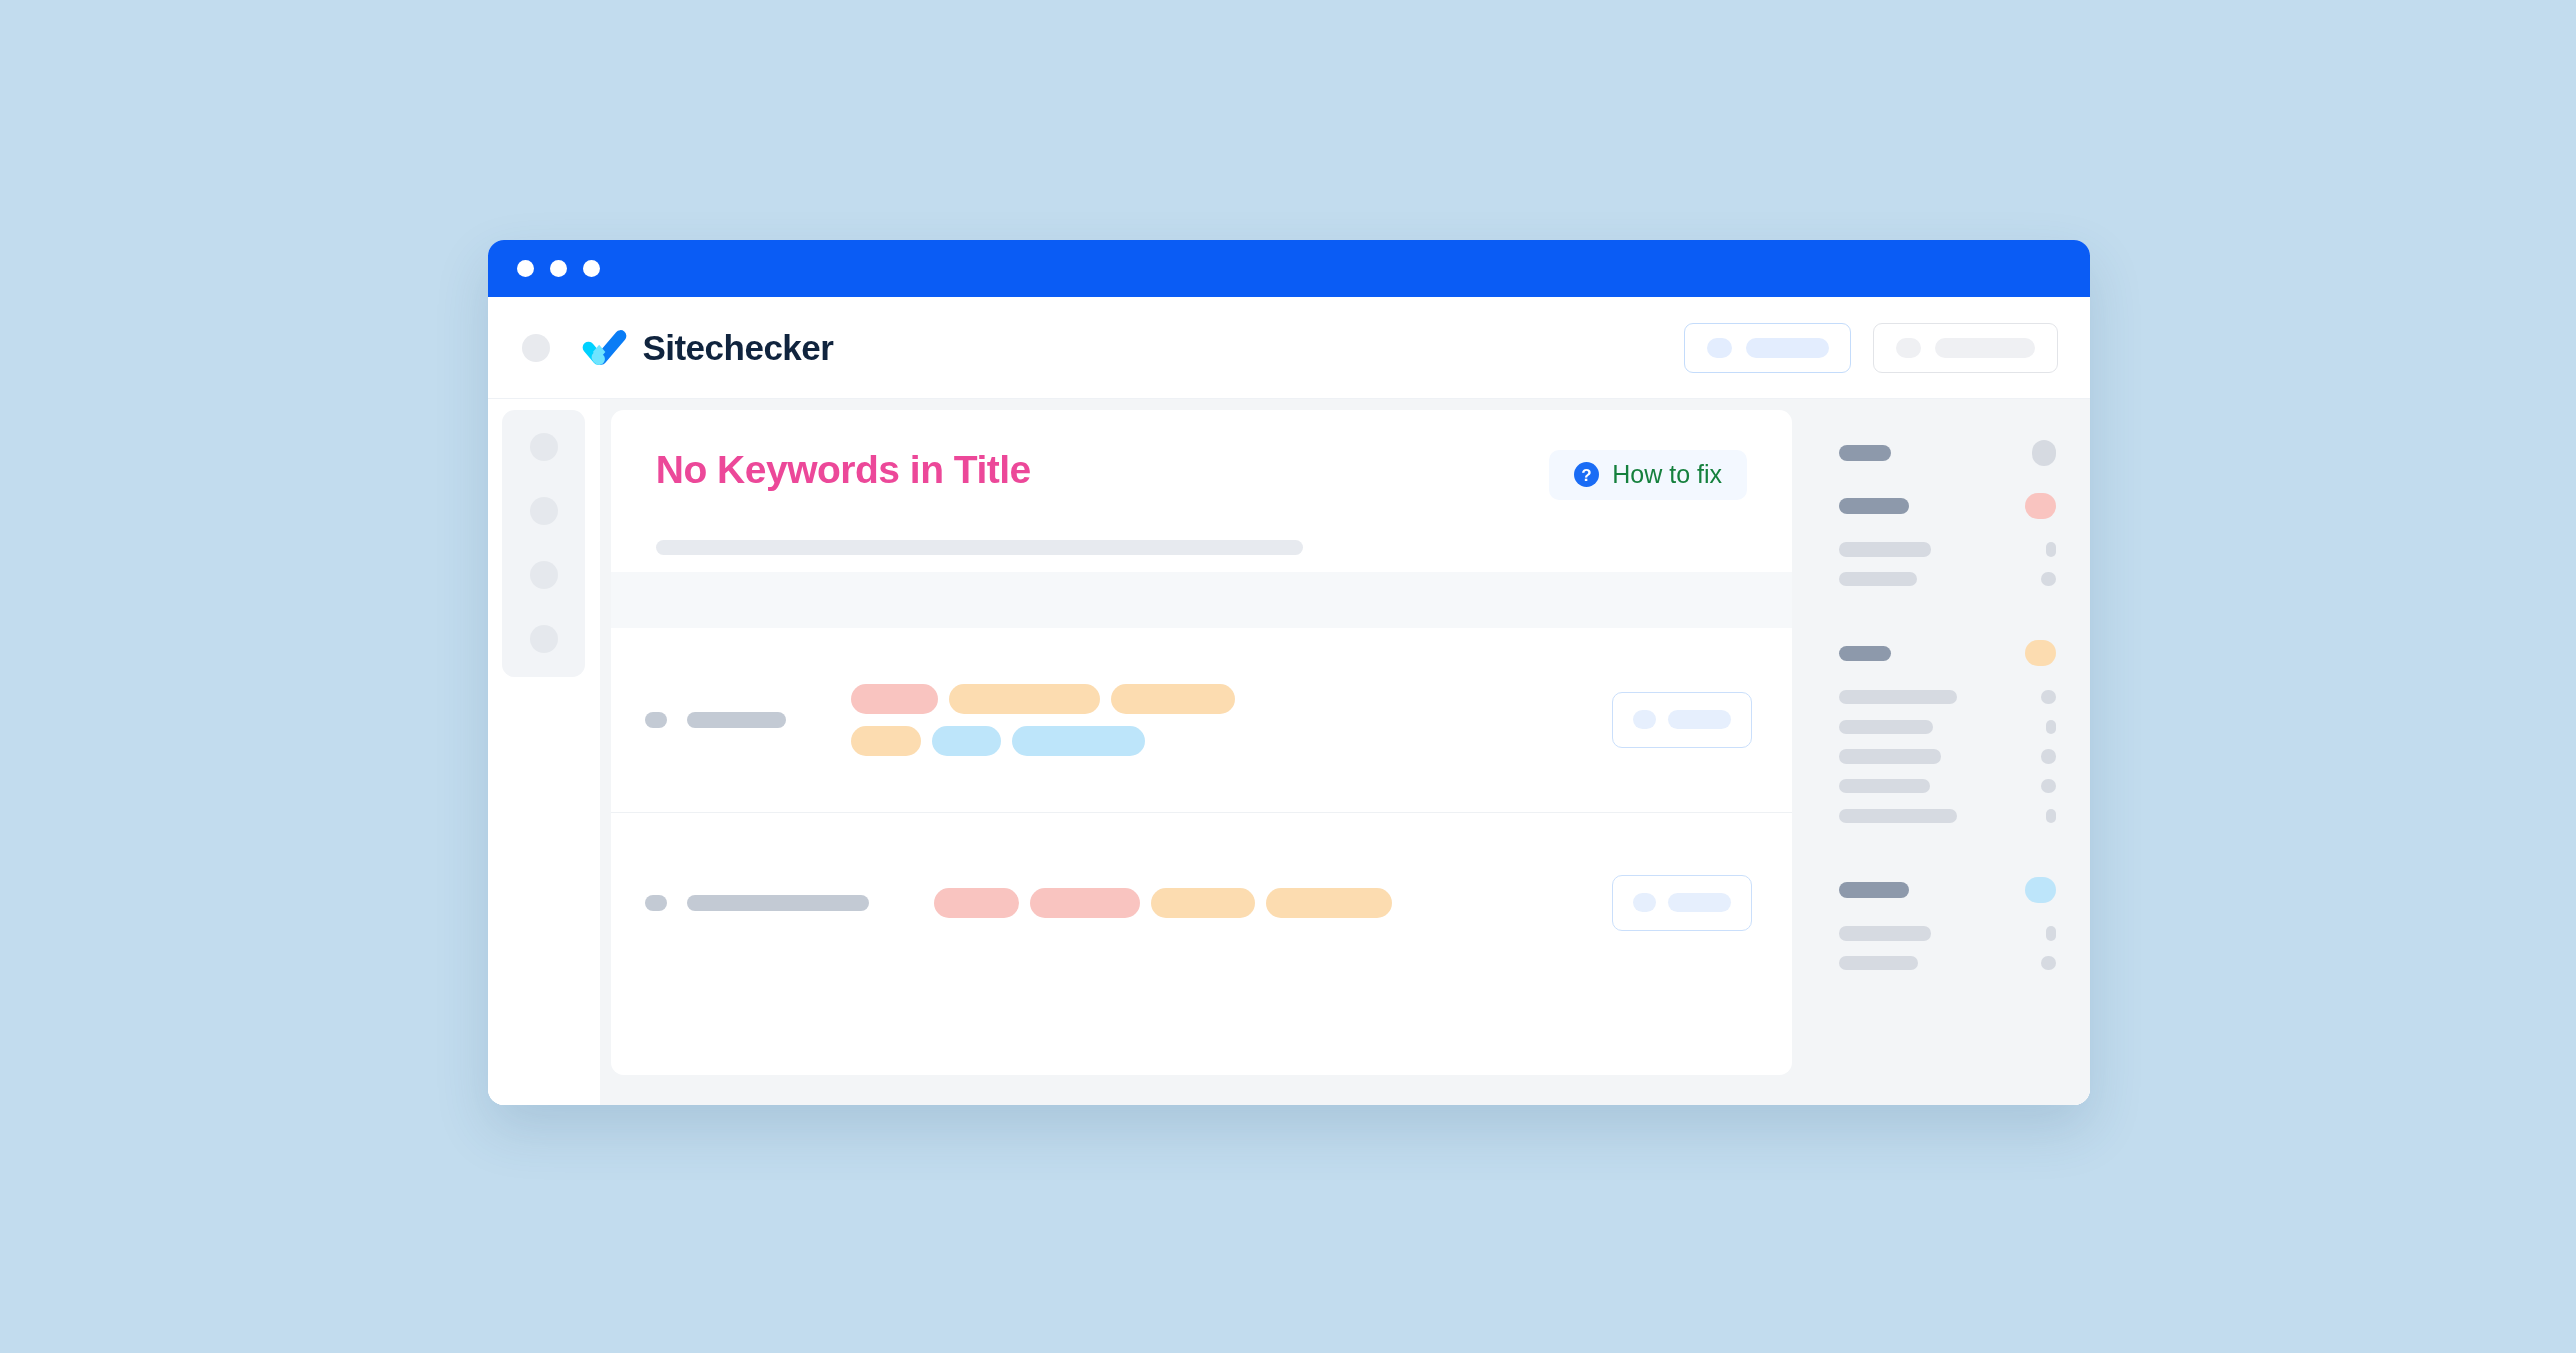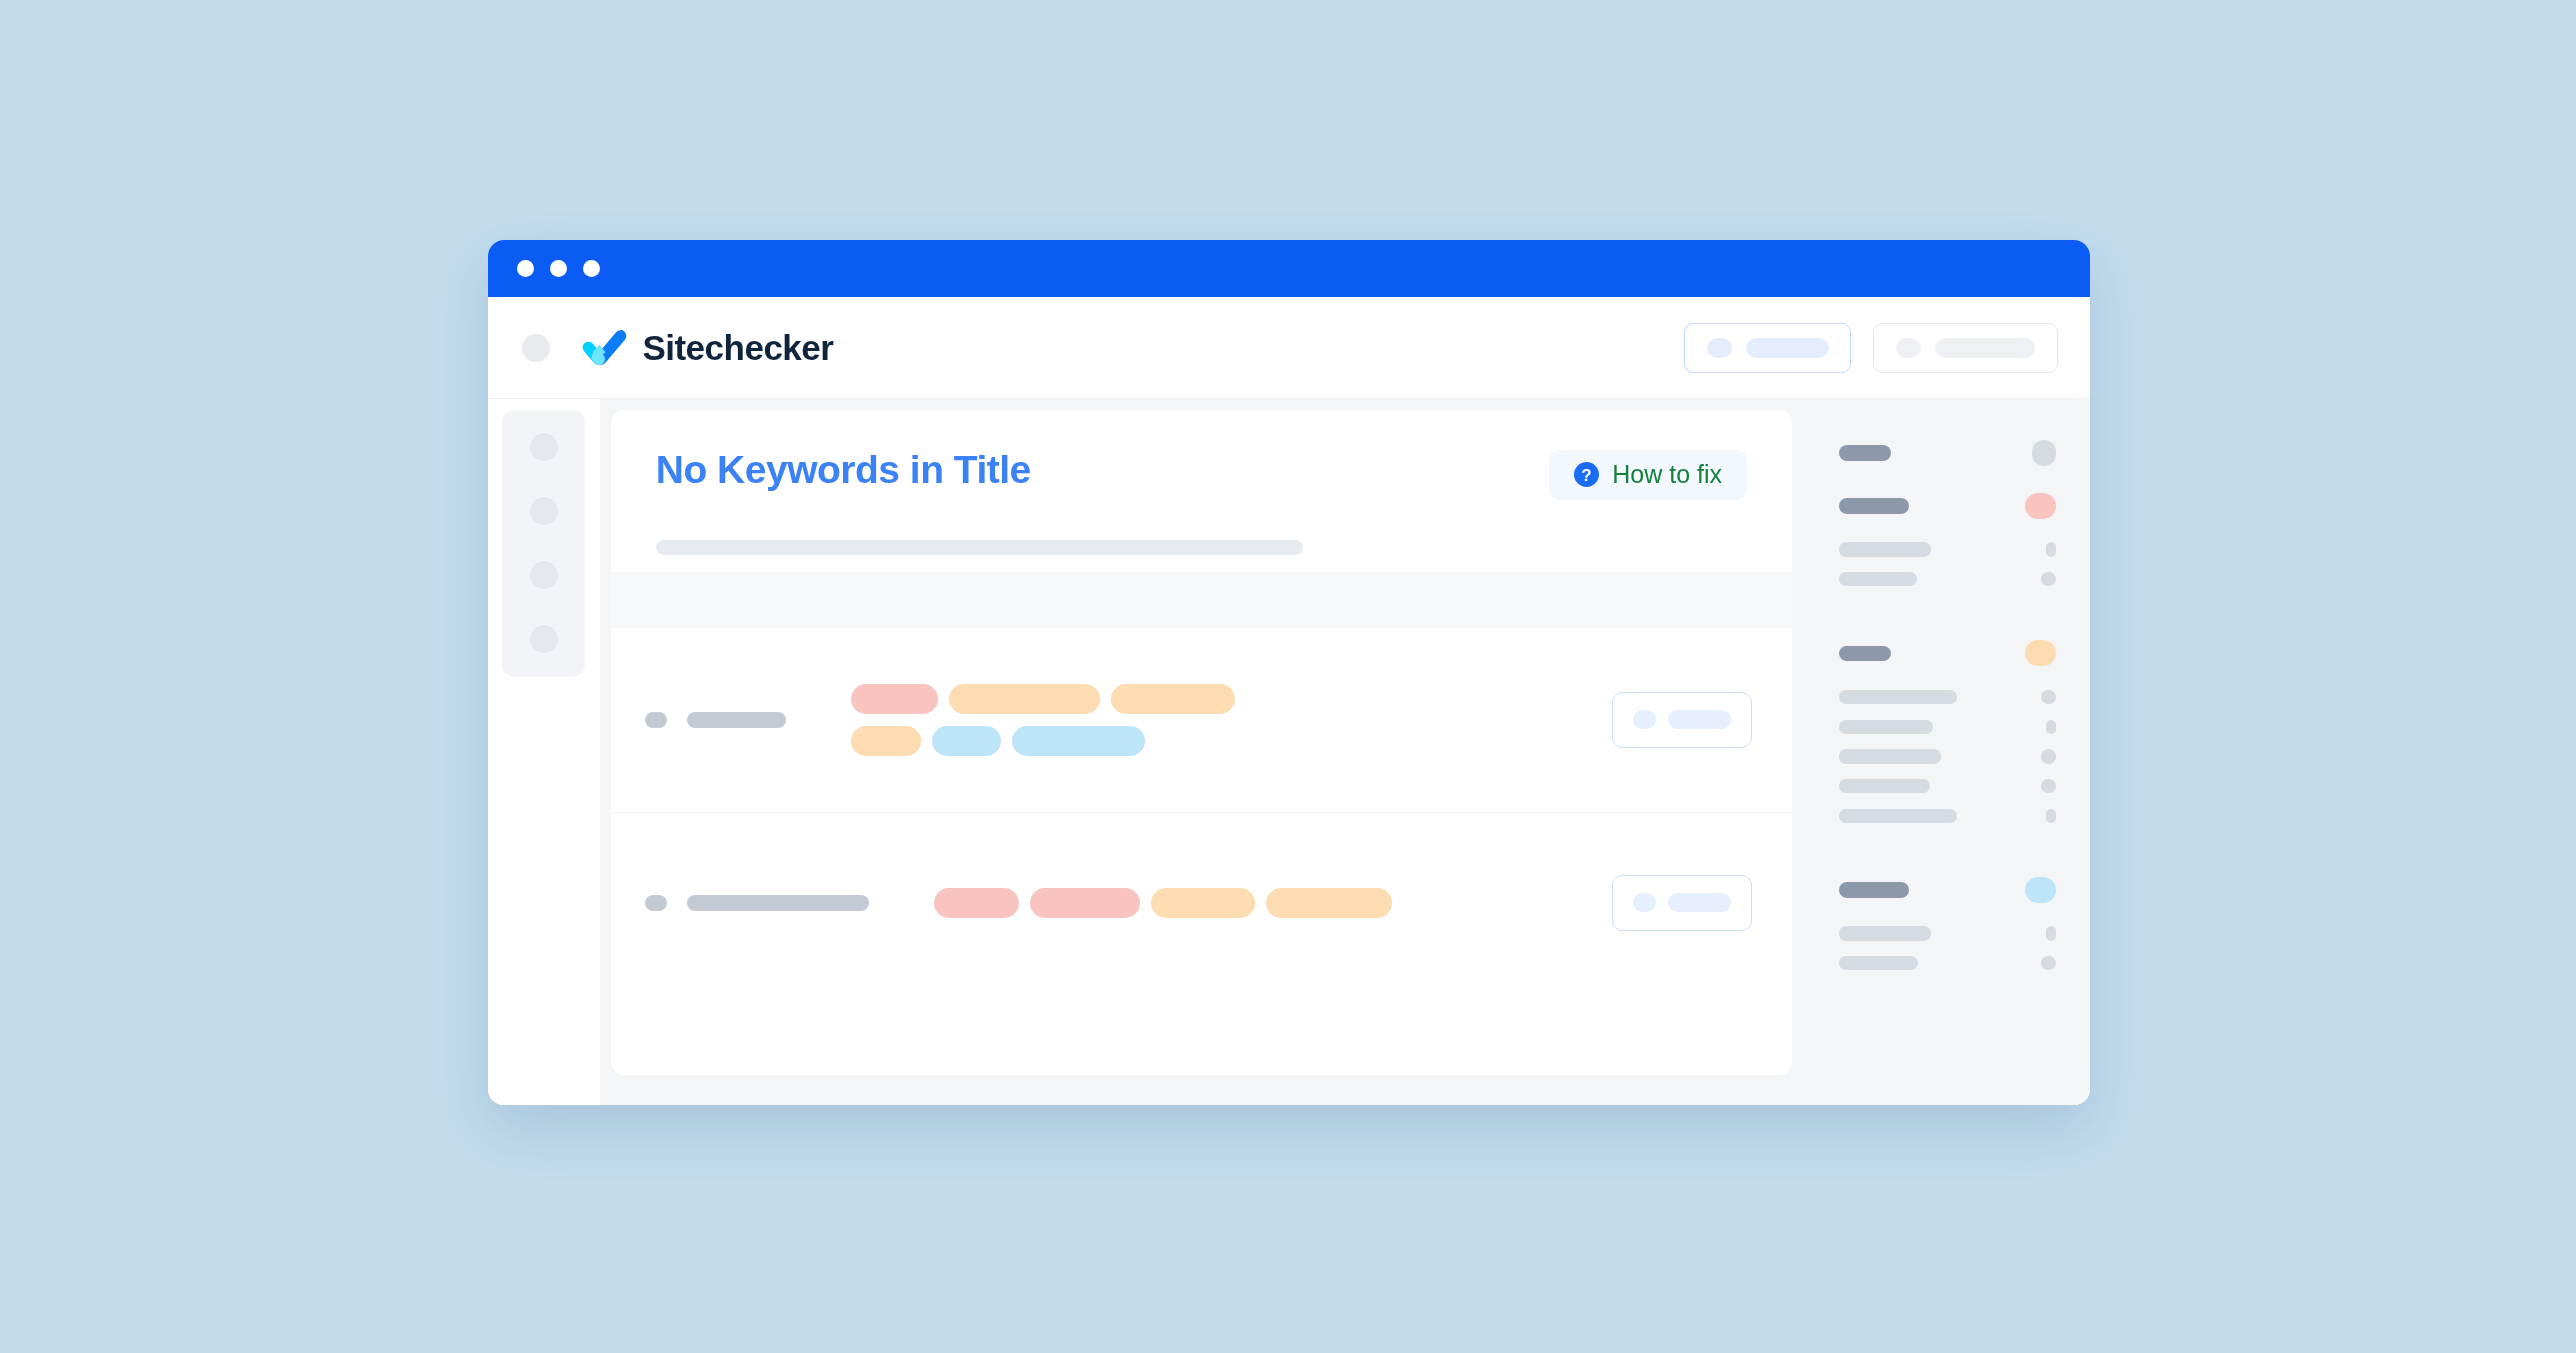--- a/index.html
+++ b/index.html
@@ -148,21 +148,21 @@
     height: 162px;
   }
   .card-header-top {
     display: flex;
     align-items: flex-start;
     justify-content: space-between;
   }
   .page-title {
     font-size: 39px;
     font-weight: bold;
-    color: #3b82f6;
+    color: #ec4899;
     letter-spacing: -0.5px;
     line-height: 1;
     white-space: nowrap;
   }
   .howto {
     display: flex;
     align-items: center;
     gap: 13.5px;
     background: #f3f8ff;
     border-radius: 10px;

